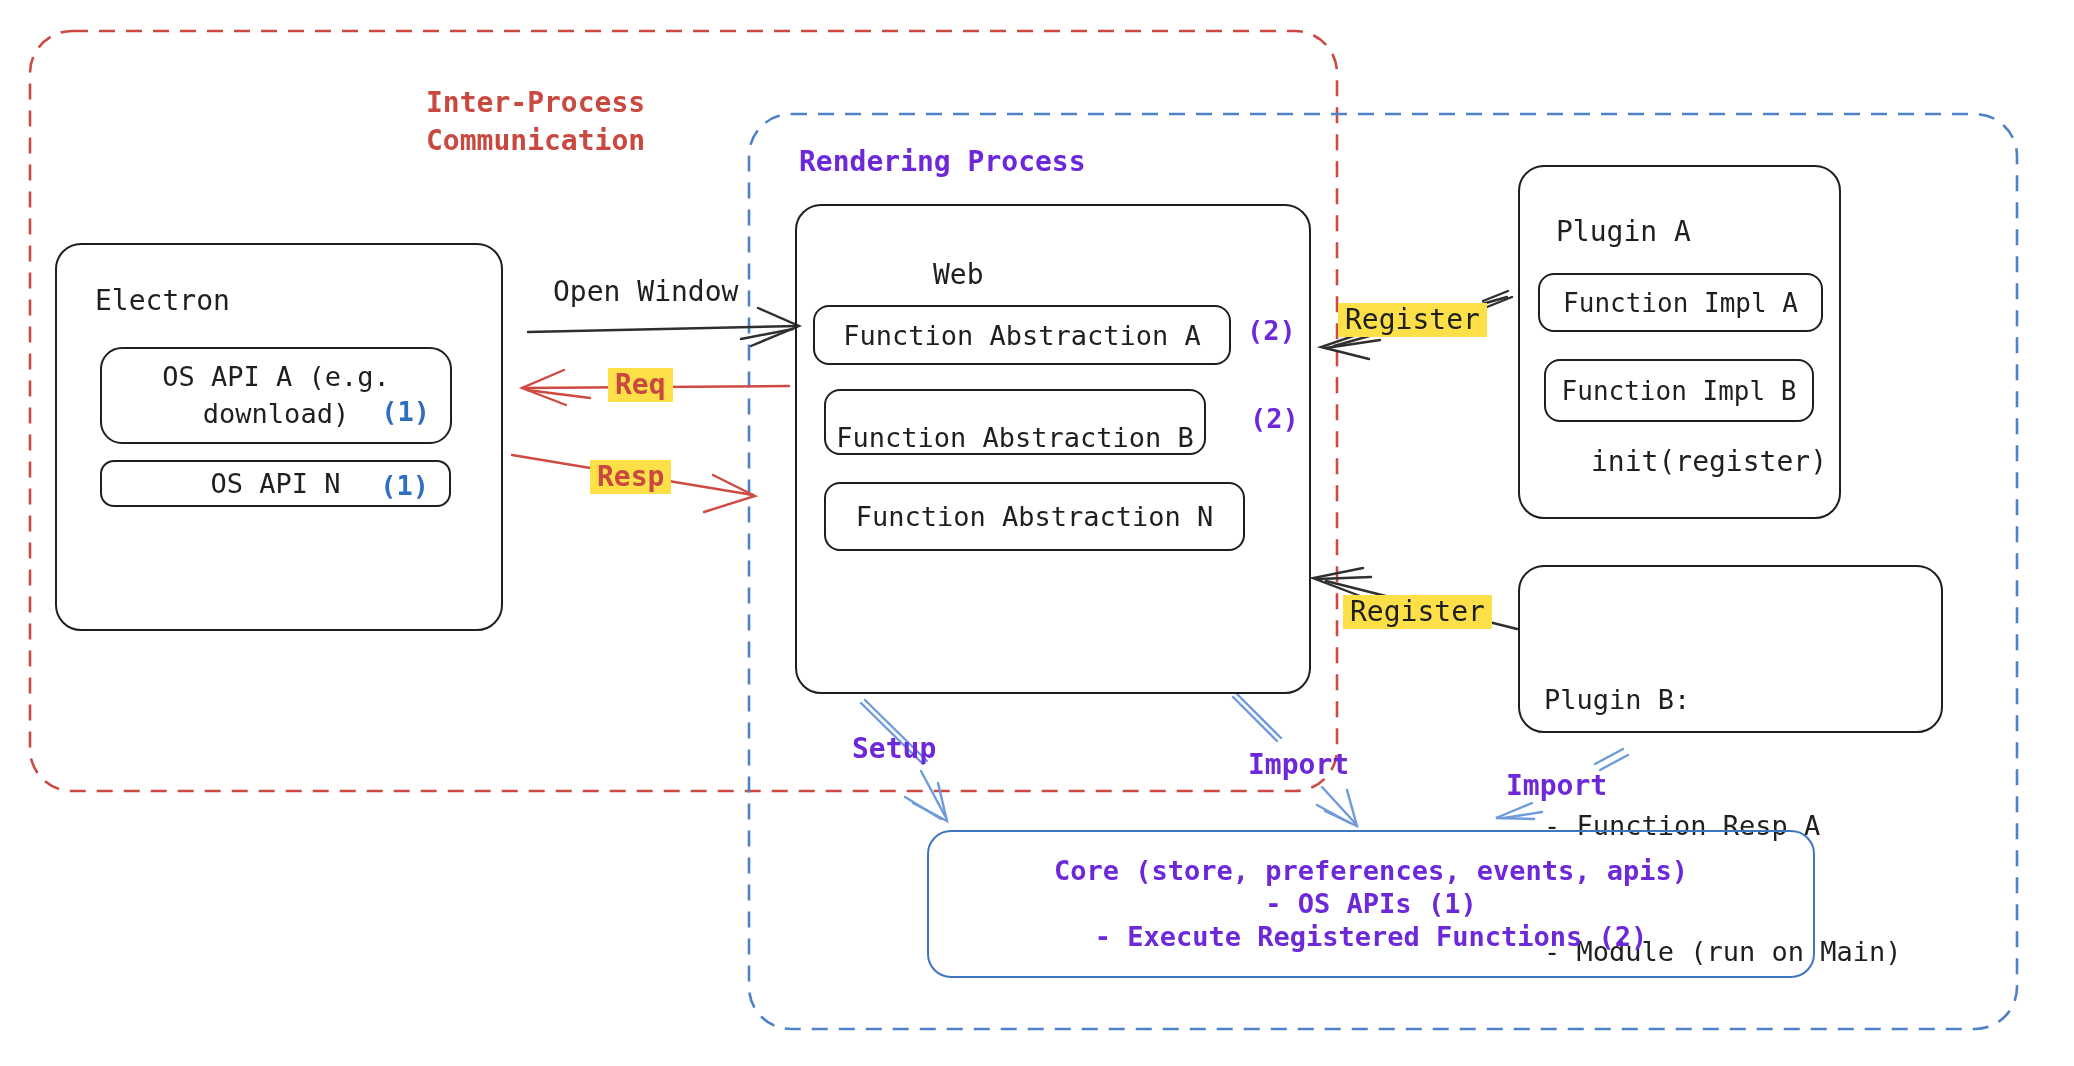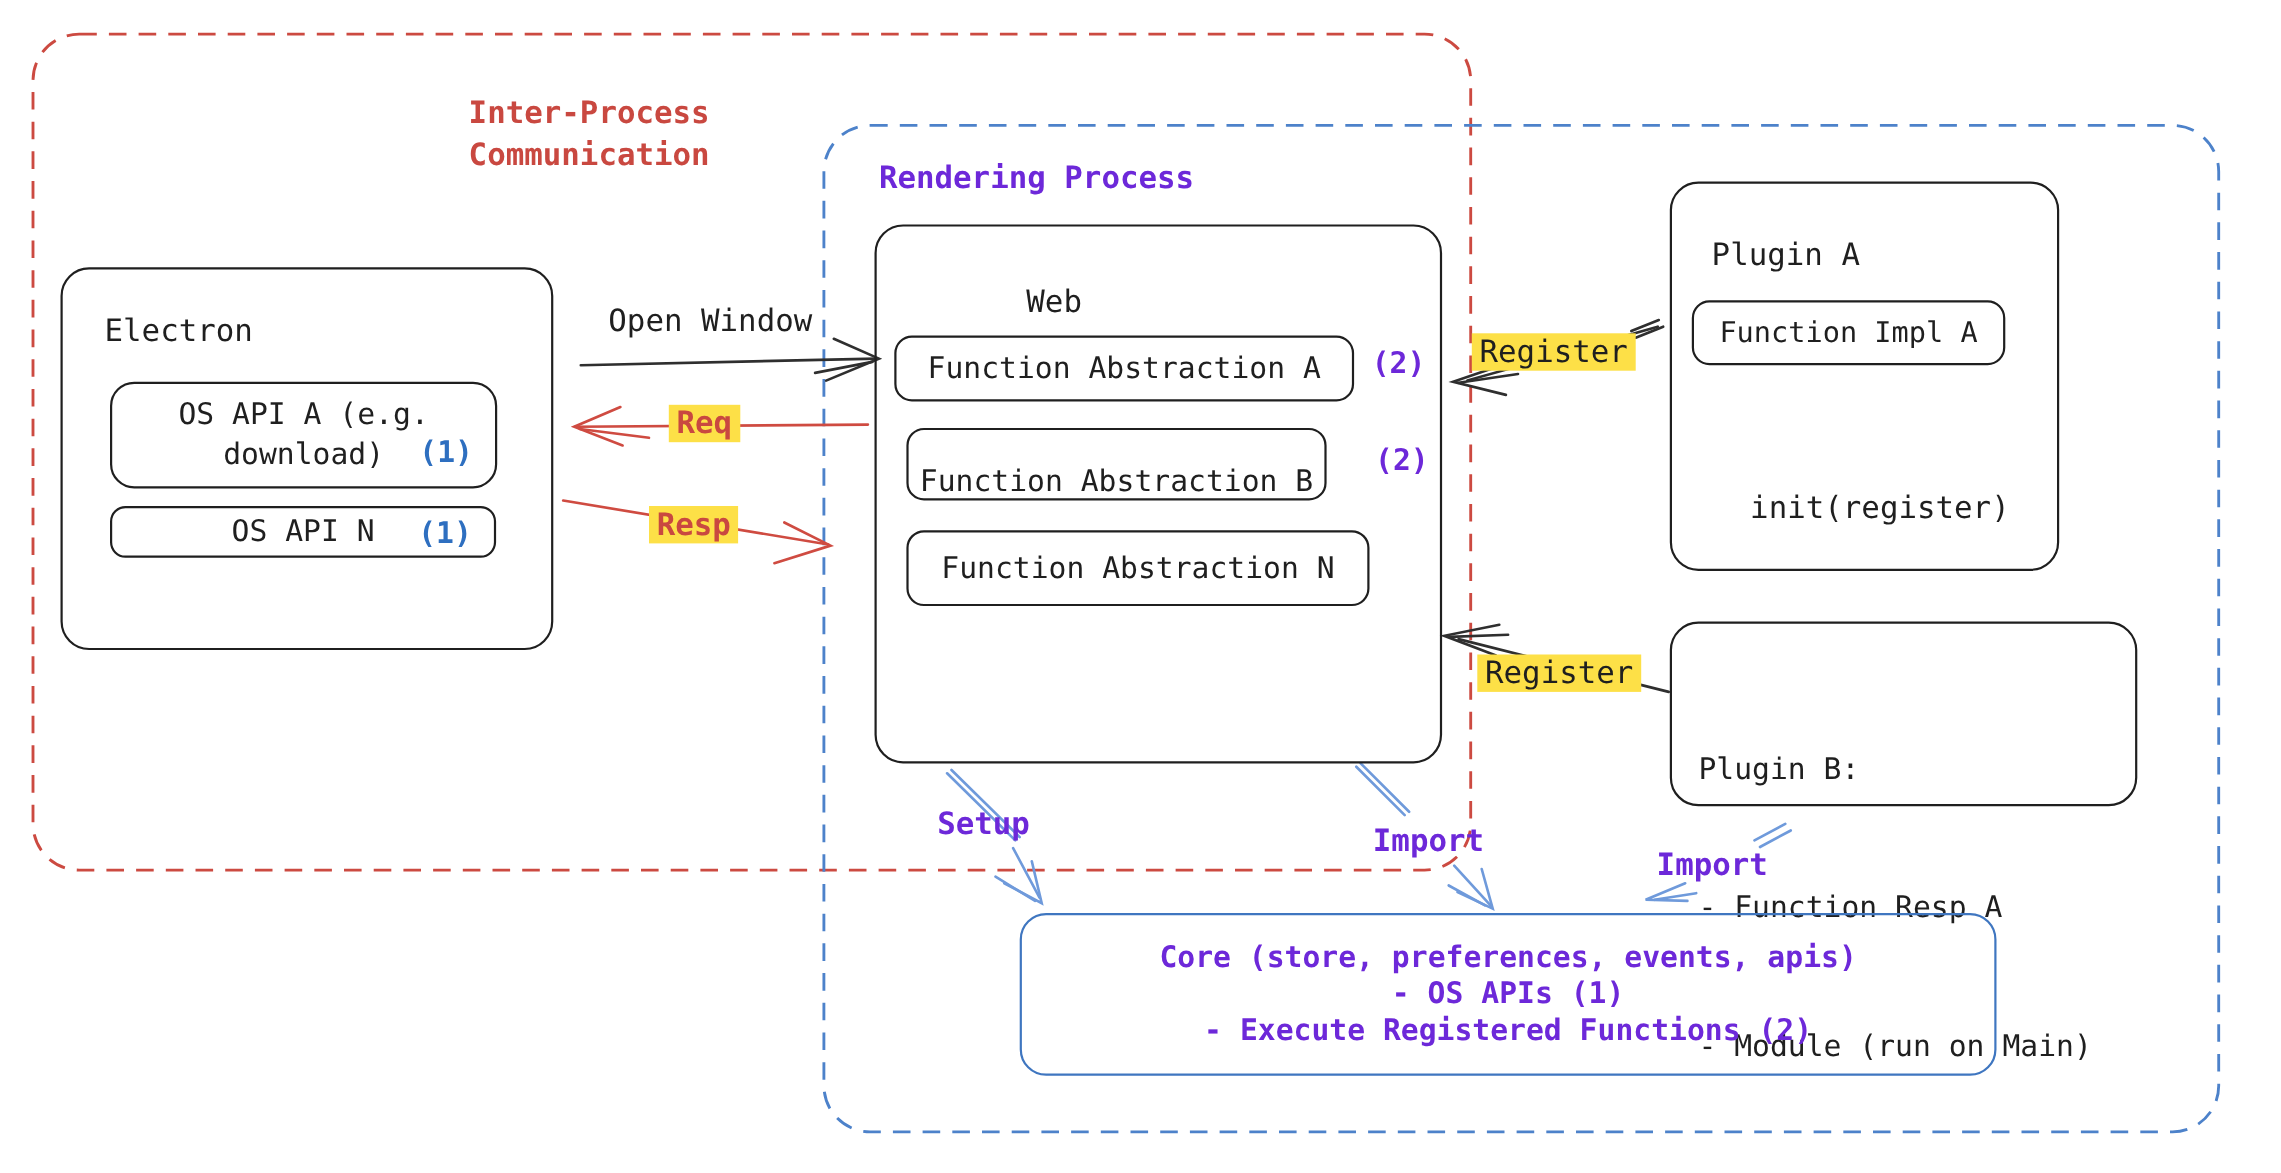--- a/index.html
+++ b/index.html
@@ -70,21 +70,21 @@
       <path d="M 1317 805 L 1350 823"></path>
       <path d="M 1595 764 L 1623 749 M 1600 770 L 1628 755"></path>
       <path d="M 1532 803 L 1496 818 L 1534 819"></path>
       <path d="M 1542 812 L 1504 818"></path>
     </g>
   </svg>
 
   <div class="t red ipc abs" style="left:426px;top:84px;"><span>Inter-Process</span><br><span>Communication</span></div>
   <div class="t blue-t abs" style="left:799px;top:146px;">Rendering Process</div>
 
-  <div class="box" style="left:55px;top:243px;width:448px;height:348px;">
+  <div class="box" style="left:55px;top:243px;width:448px;height:388px;">
     <div class="t" style="left:38px;top:40px;">Electron</div>
     <div class="box thin" style="left:43px;top:102px;width:352px;height:97px;border-radius:22px;">
       <div class="oslines">
         <div>OS API A (e.g.</div>
         <div><span>download)</span><span class="ref-right" style="top:44px;">(1)</span></div>
       </div>
     </div>
     <div class="box thin" style="left:43px;top:215px;width:351px;height:47px;border-radius:14px;">
       <div class="center-text" style="width:100%;height:100%;position:relative;">
         <span>OS API N</span>
@@ -108,24 +108,27 @@
     <div class="box thin center-text" style="left:27px;top:276px;width:421px;height:69px;">
         <span>Function Abstraction N</span>
       </div>
   </div>
   <div class="t small blue-t abs" style="left:1247px;top:315px;">(2)</div>
   <div class="t small blue-t abs" style="left:1250px;top:403px;">(2)</div>
 
   <div class="t bgw abs" style="left:1338px;top:303px;z-index:3;">Register</div>
   <div class="t bgw abs" style="left:1343px;top:595px;z-index:3;">Register</div>
 
-  <div class="box" style="left:1518px;top:165px;width:354px;height:354px;">
+  <div class="box" style="left:1518px;top:165px;width:323px;height:354px;">
     <div class="t" style="left:36px;top:49px;">Plugin A</div>
     <div class="box thin center-text" style="left:18px;top:106px;width:285px;height:59px;font-size:26px;">
         <span>Function Impl A</span>
+      </div>
+    <div class="box thin center-text" style="left:24px;top:192px;width:270px;height:63px;font-size:26px;">
+        <span>Function Impl B</span>
       </div>
     <div class="t" style="left:36px;top:279px;margin-left:35px;">init(register)</div>
   </div>
 
   <div class="box" style="left:1518px;top:565px;width:425px;height:168px;">
     <div class="t pluginb-lines" style="left:24px;top:28px;">
       <div>Plugin B:</div>
       <div>- Function Resp A</div>
       <div>- Module (run on Main)</div>
     </div>

